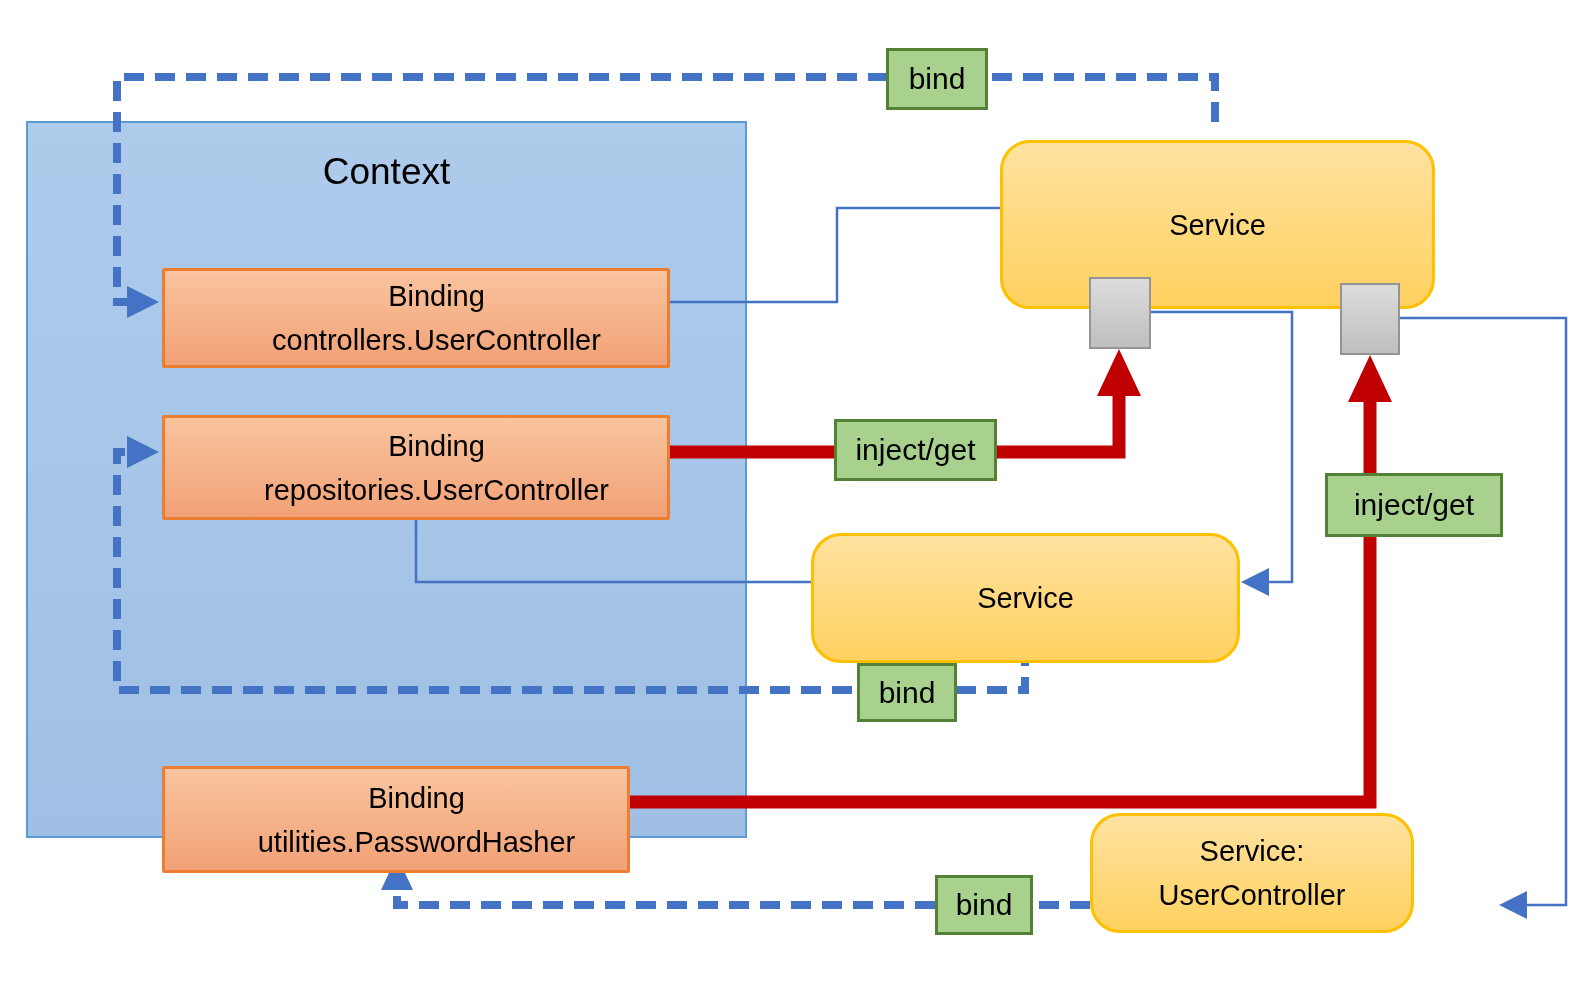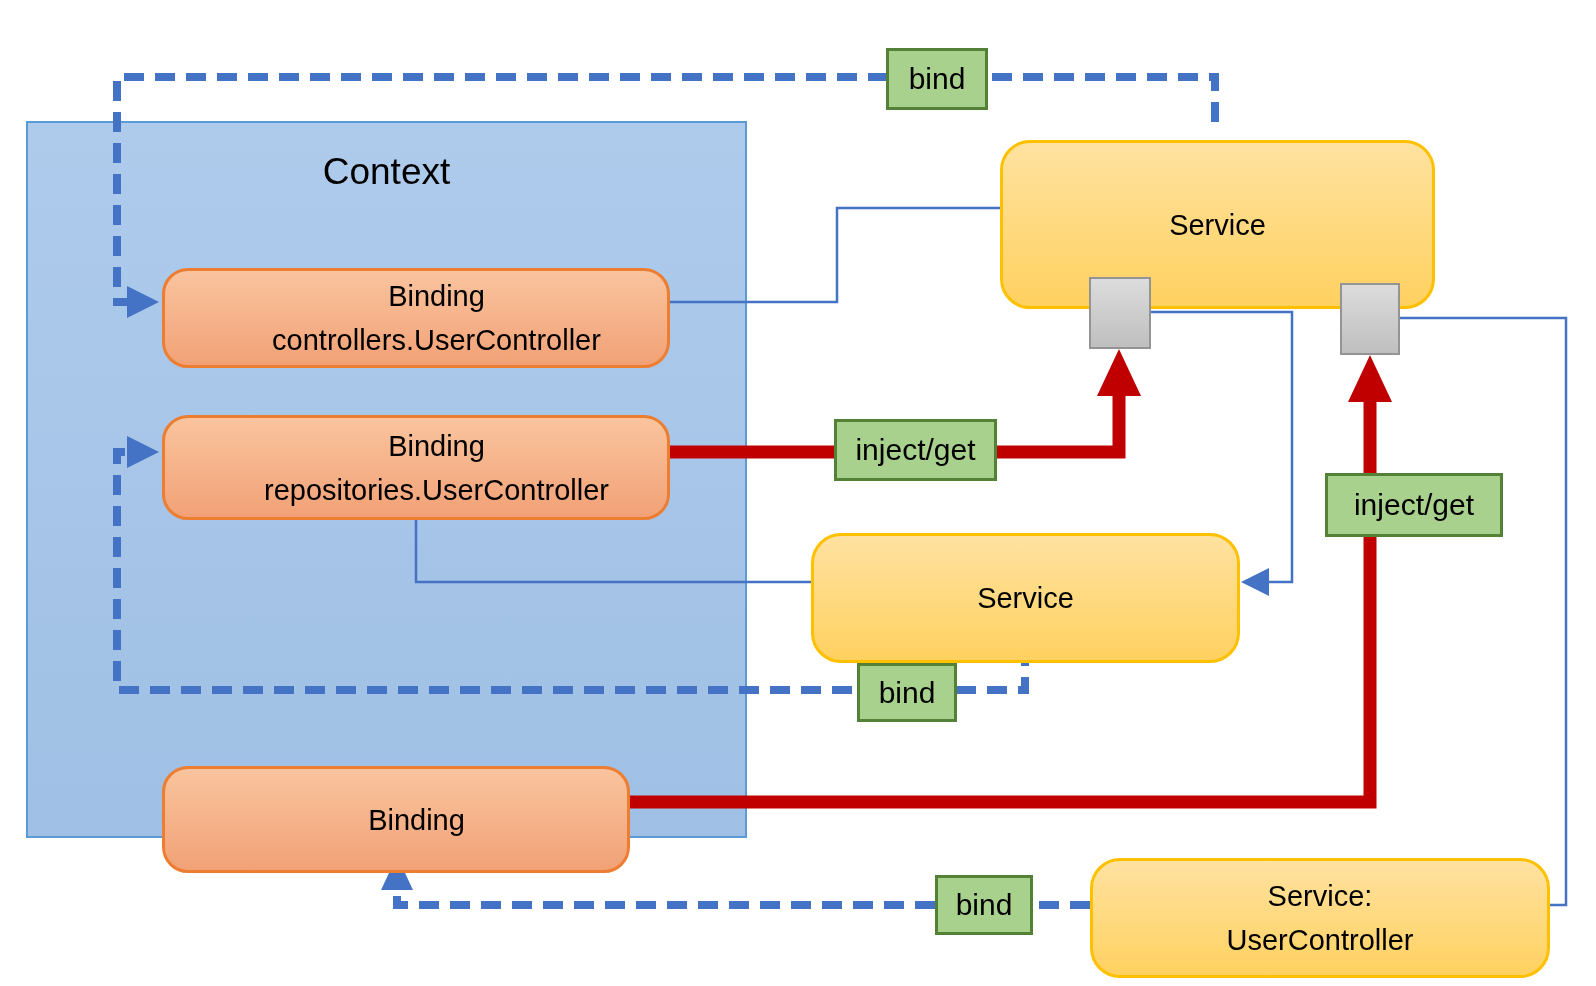--- a/index.html
+++ b/index.html
@@ -31,32 +31,32 @@
   .wire-red{stroke:var(--wire-red);stroke-width:13;fill:none;}
   .head-blue{fill:var(--wire-blue);stroke:none;}
   .head-red{fill:var(--wire-red);stroke:none;}
 
   .node{
     position:absolute;display:flex;flex-direction:column;justify-content:center;align-items:center;
     box-sizing:border-box;text-align:center;font-size:29px;line-height:44px;z-index:3;margin-top:16px;
   }
   .binding{
     background:linear-gradient(180deg,var(--binding-fill-top),var(--binding-fill-bottom));
-    border:3px solid var(--binding-border);border-radius:26px;padding-left:41px;
+    border:3px solid var(--binding-border);border-radius:2px;padding-left:41px;
   }
   .service{
     background:linear-gradient(180deg,var(--service-fill-top),var(--service-fill-bottom));
     border:3px solid var(--service-border);border-radius:30px;
   }
   .b1{left:162px;top:252px;width:508px;height:100px;}
   .b2{left:162px;top:399px;width:508px;height:105px;}
   .b3{left:162px;top:750px;width:468px;height:107px;}
   .s1{left:1000px;top:124px;width:435px;height:169px;}
   .s2{left:811px;top:517px;width:429px;height:130px;}
-  .s3{left:1090px;top:842px;width:460px;height:120px;}
+  .s3{left:1090px;top:797px;width:324px;height:120px;}
 
   .slot{
     position:absolute;z-index:4;box-sizing:border-box;
     background:linear-gradient(180deg,var(--slot-fill-top),var(--slot-fill-bottom));
     border:2.5px solid var(--slot-border);
   }
   .g1{left:1089px;top:277px;width:62px;height:72px;}
   .g2{left:1340px;top:283px;width:60px;height:72px;}
 
   .glabel{
@@ -105,20 +105,21 @@
   <div class="node binding b1">
     <span>Binding</span>
     <span>controllers.UserController</span>
   </div>
   <div class="node binding b2">
     <span>Binding</span>
     <span>repositories.UserController</span>
   </div>
   <div class="node binding b3">
     <span>Binding</span>
+    <span>utilities.PasswordHasher</span>
   </div>
 
   <div class="node service s1">
     <span>Service</span>
   </div>
   <div class="node service s2">
     <span>Service</span>
   </div>
   <div class="node service s3">
     <span>Service:</span>

